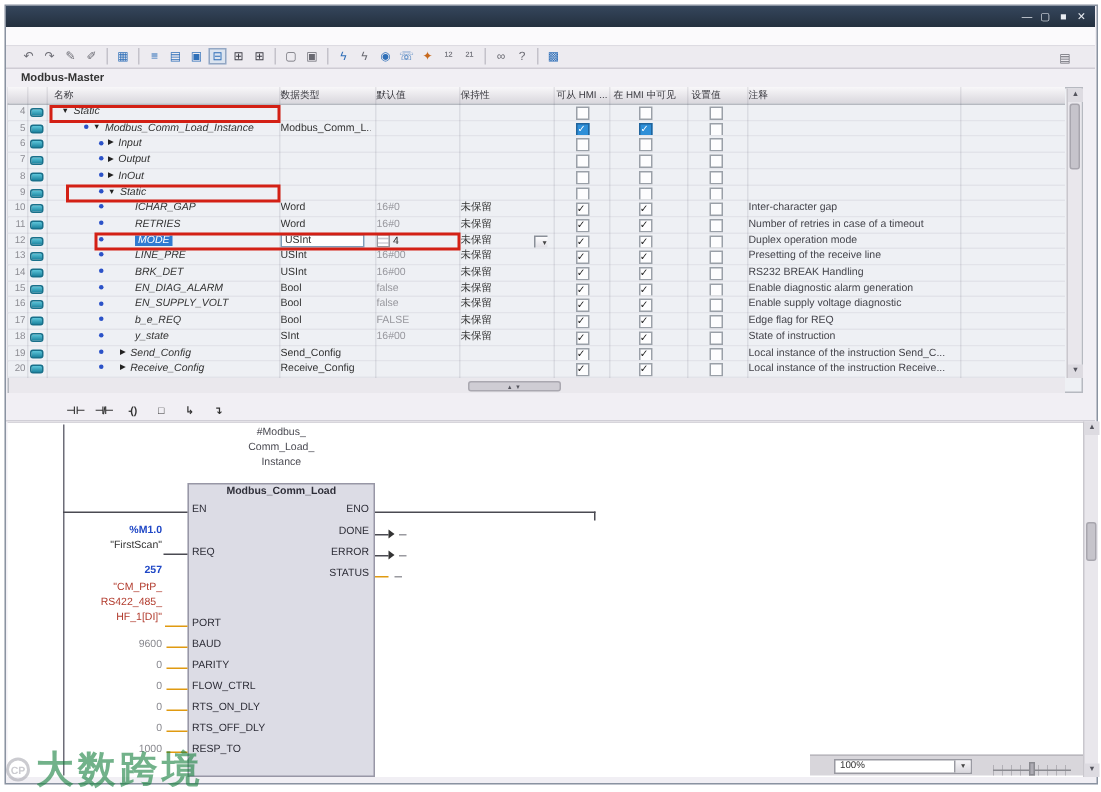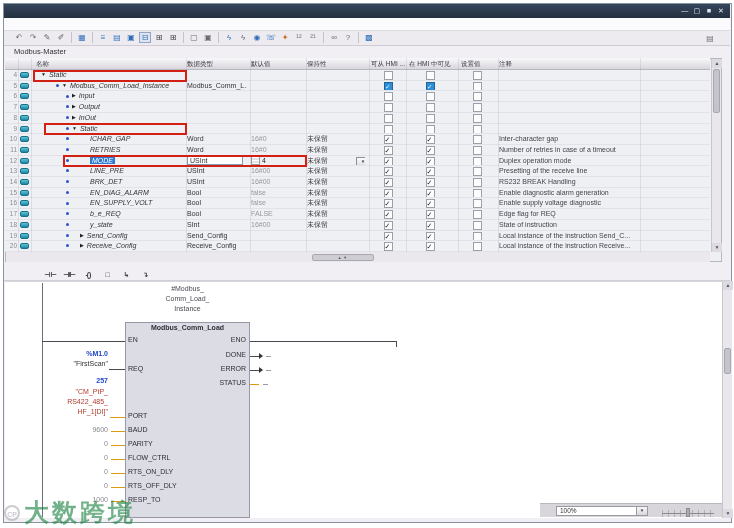--- a/index.html
+++ b/index.html
@@ -15,21 +15,21 @@
   
   .toolbar{position:absolute;left:4px;top:31px;width:726px;height:15px;background:#edebf0;border-bottom:1px solid #cfccd4;box-sizing:border-box;padding-left:8px;white-space:nowrap;}
   .ticon{display:inline-block;width:12px;height:11px;margin:1px 1px 0 1px;text-align:center;font-size:8px;line-height:11px;color:#6a6a72;vertical-align:top;}
   .ticon.blue{color:#2f6fb8;}
   .ticon.dark{color:#3c3c44;}
   .ticon.orange{color:#c7691e;}
   .ticon.pressed{border:1px solid #93a7c4;background:#dbe4f0;box-sizing:border-box;line-height:9px;}
   .tsep{display:inline-block;width:1px;height:11px;background:#c4c2ca;margin:1px 3px 0 3px;vertical-align:top;}
   .tright{position:absolute;right:14px;top:2px;width:12px;height:11px;text-align:center;font-size:8px;line-height:11px;color:#6a6a72;}
   
-  .tabname{position:absolute;left:14px;top:47px;font-size:7.5px;font-weight:normal;color:#333;}
+  .tabname{position:absolute;left:14px;top:47px;font-size:7.5px;font-weight:bold;color:#333;}
   
   .tframe{position:absolute;left:5px;top:58px;width:717px;height:204px;border:1px solid #b6b9c0;box-sizing:border-box;background:#eef0f4;}
   .thead{position:absolute;left:5px;top:58px;width:705px;height:12px;background:linear-gradient(#f8f7f9,#d9d7dd);border-bottom:1px solid #b6b9c0;box-sizing:border-box;}
   .th{position:absolute;top:0;font-size:6.5px;color:#3a3a40;line-height:11px;white-space:nowrap;}
   .tbody{position:absolute;left:5px;top:70px;width:705px;height:182px;overflow:hidden;}
   .trow{position:relative;height:10.7059px;border-bottom:1px solid #e2e3e9;box-sizing:border-box;background:#eef0f4;font-size:7px;line-height:9.5px;color:#333;}
   .trow span{position:absolute;top:0;height:100%;overflow:hidden;white-space:nowrap;}
   .c-num{left:0;width:12px;text-align:right;color:#8b8b92;font-size:6.5px;}
   .c-icon{left:15px;width:12px;}
   .tag{display:inline-block;width:9px;height:6px;margin-top:2px;border-radius:2px;background:linear-gradient(#5ec6da,#1d85a0);border:1px solid #19708a;box-sizing:border-box;}

